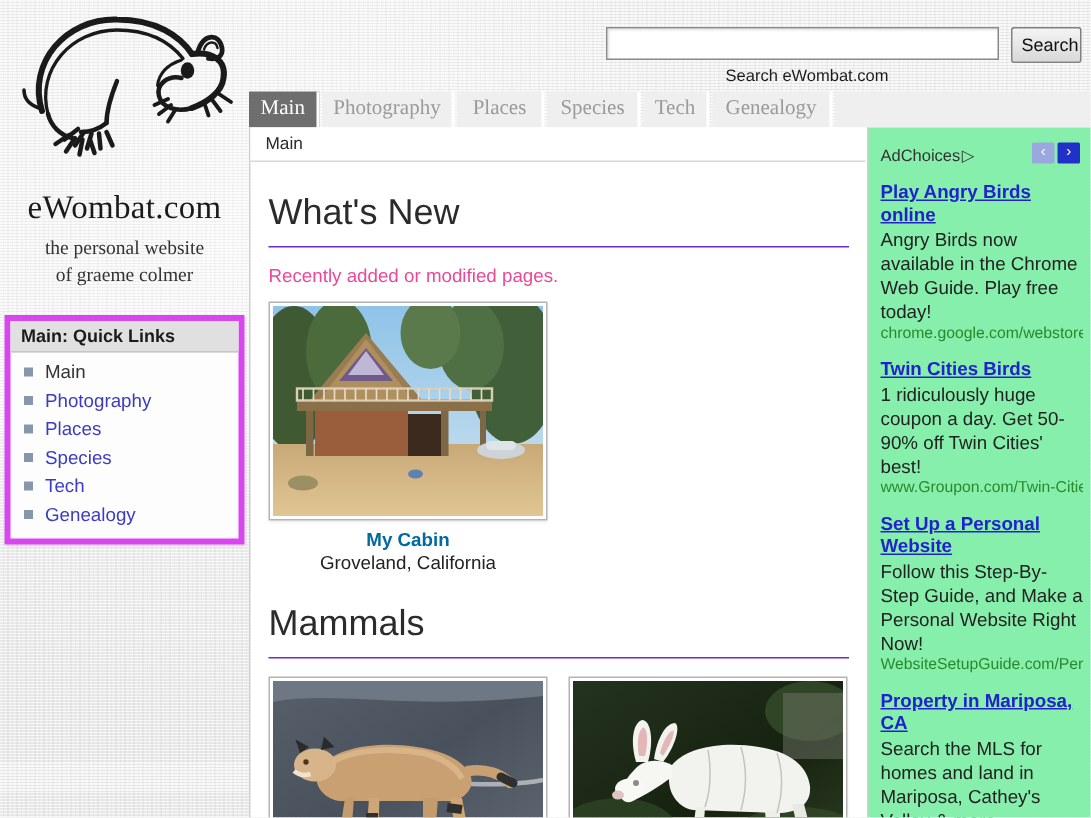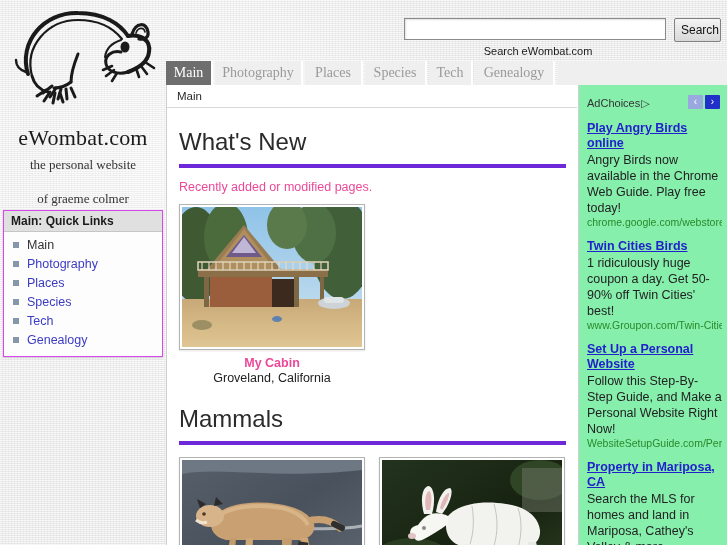--- a/index.html
+++ b/index.html
@@ -49,28 +49,28 @@
   }
   #site-tagline1, #site-tagline2 {
     position: absolute;
     left: 0;
     width: 166px;
     font-family: "Liberation Serif", serif;
     font-size: 13px;
     color: #333;
   }
   #site-tagline1 { top: 157px; }
-  #site-tagline2 { top: 175px; margin-top: 16px; }
+  #site-tagline2 { top: 175px; }
 
   #quick-links-box {
     position: absolute;
     left: 3px; top: 210px;
     width: 160px;
     background: #fdfdfd;
-    border: 1px solid #d946ef;
+    border: 4px solid #d946ef;
     box-shadow: 0 1px 2px rgba(0,0,0,0.12);
   }
   #quick-links-header {
     background: #e0e0e0;
     border-bottom: 1px solid #c6c6c6;
     font-size: 12px;
     font-weight: bold;
     color: #1b1b1b;
     padding: 3px 0 3px 7px;
   }
@@ -189,42 +189,42 @@
     padding: 0 12px;
     overflow: hidden;
   }
   .section-heading {
     font-family: "Liberation Sans", sans-serif;
     font-size: 24px;
     font-weight: normal;
     color: #2b2b2b;
     margin: 20px 0 0 0;
     padding-bottom: 8px;
-    border-bottom: 4px solid #6d28d9;
+    border-bottom: 1px solid #6d28d9;
   }
   #intro-text {
     font-size: 12.5px;
     color: #ec4899;
     margin: 12px 0 10px 0;
   }
 
   .thumb-frame {
     border: 1px solid #b3b3b3;
     padding: 2px;
     background: #fff;
     display: inline-block;
     box-shadow: 0 1px 2px rgba(0,0,0,0.10);
     vertical-align: top;
   }
   .thumb-img { display: block; }
   .caption-title {
     text-align: center;
     font-size: 12.5px;
     font-weight: bold;
-    color: #ec4899;
+    color: #0369a1;
     margin-top: 6px;
     text-decoration: none;
     display: block;
   }
   .caption-sub {
     text-align: center;
     font-size: 12.5px;
     color: #222;
     margin-top: 1px;
   }

